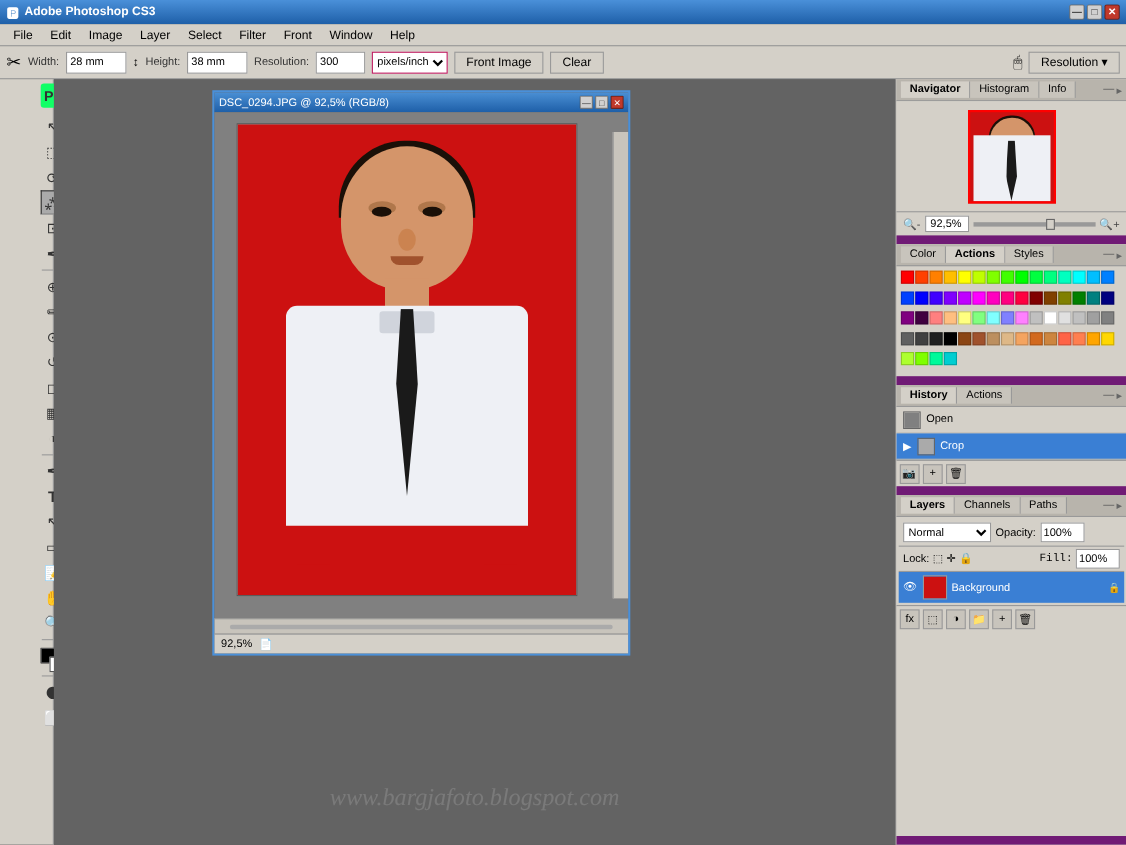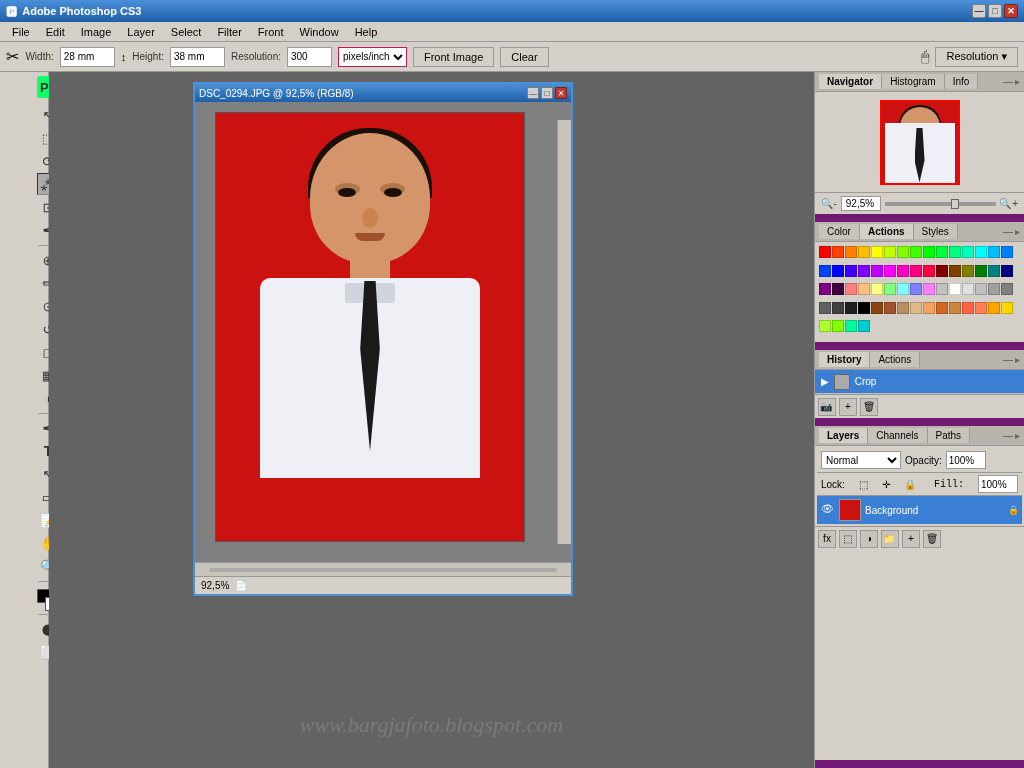--- a/index.html
+++ b/index.html
@@ -213,21 +213,21 @@
 
     
     .layers-content { background: #d4d0c8; padding: 2px; }
     .layer-mode-bar {
       display: flex; align-items: center; gap: 4px; padding: 3px 4px;
       border-bottom: 1px solid #999;
     }
     .layer-mode-select { font-size: 10px; border: 1px solid #999; background: white; height: 18px; width: 80px; }
     .layer-opacity { font-size: 10px; width: 40px; background: white; border: 1px solid #999; height: 18px; padding: 0 2px; }
     .layer-lock-bar {
-      display: flex; align-items: center; gap: 14px; padding: 2px 4px;
+      display: flex; align-items: center; gap: 3px; padding: 2px 4px;
       border-bottom: 1px solid #999; font-size: 10px;
     }
     .layer-fill { font-size: 10px; width: 40px; background: white; border: 1px solid #999; height: 18px; padding: 0 2px; }
     .layer-item {
       display: flex; align-items: center; gap: 4px; padding: 3px 4px;
       background: #3a7fd4; color: white; font-size: 10px; height: 28px;
     }
     .layer-vis { width: 14px; height: 14px; cursor: pointer; }
     .layer-thumb { width: 22px; height: 22px; background: #d4956a; border: 1px solid #999; overflow: hidden; flex-shrink: 0; }
     .layer-thumb-inner { width: 100%; height: 100%; background: #cc1111; }
@@ -520,20 +520,26 @@
           <div class="panel-tab">Actions</div>
         </div>
         <div class="panel-controls">
           <span class="panel-collapse-btn">—</span>
           <span class="panel-ctrl-btn">▸</span>
         </div>
       </div>
       <div class="history-list">
 
 
+        <div class="history-item">
+          <div class="history-item-icon" style="background:#c8c4bc;">
+            <div style="width:100%;height:100%;background:#808080;"></div>
+          </div>
+          <span>Open</span>
+        </div>
 
         <div class="history-item" style="background:#3a7fd4;color:white;">
           <span style="font-size:10px;">▶</span>
           <div class="history-item-icon" style="background:#c8c4bc;">
             <div style="width:100%;height:100%;background:#aaa;"></div>
           </div>
           <span>Crop</span>
         </div>
       </div>
       <div class="layers-bottom-bar">

